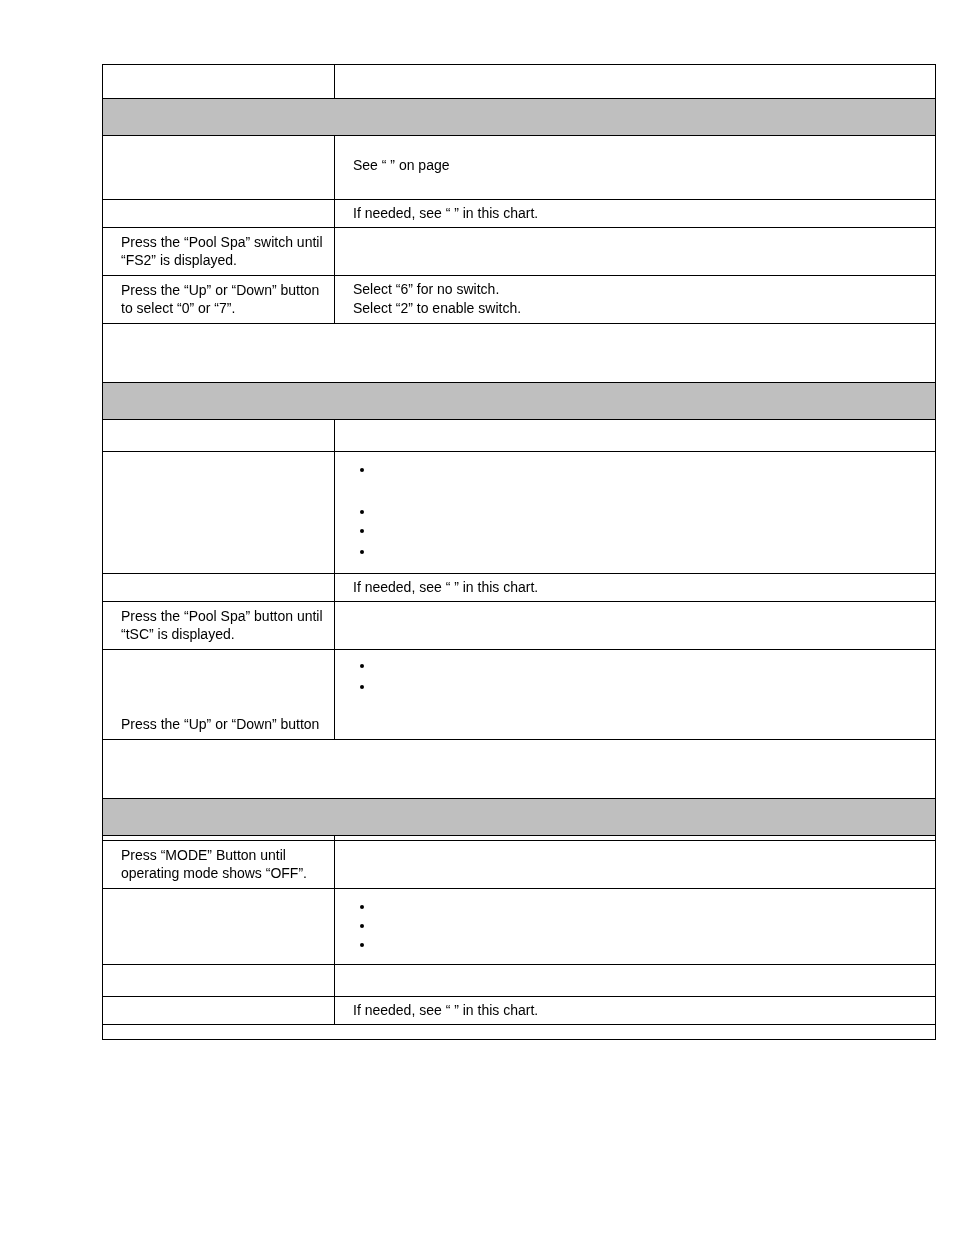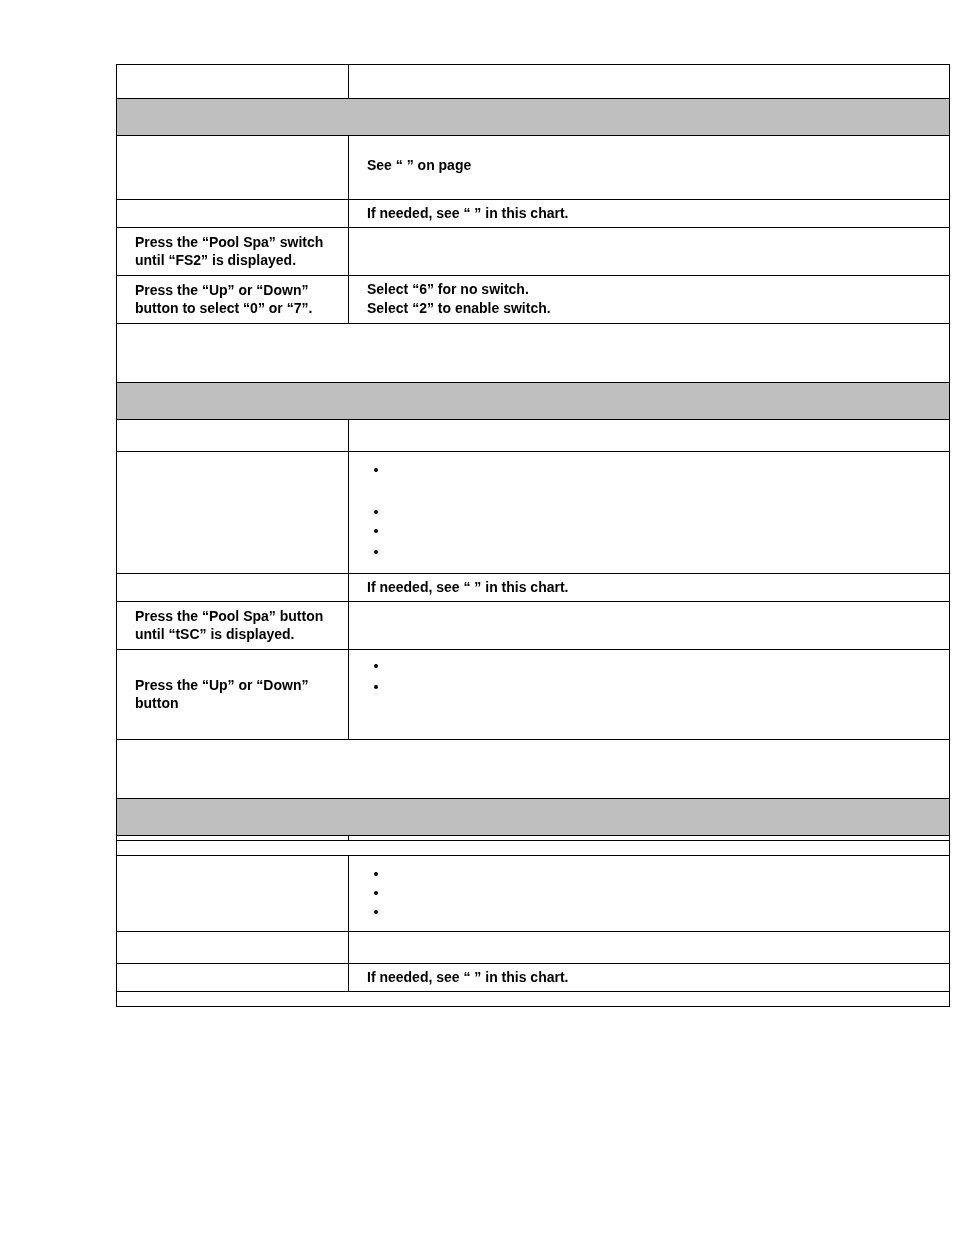--- a/index.html
+++ b/index.html
@@ -7,22 +7,21 @@
     padding: 0;
     background: #ffffff;
     color: #000000;
     font-family: Arial, Helvetica, sans-serif;
   }
   .page {
     width: 954px;
     height: 1225px;
     position: relative;
     box-sizing: border-box;
-    padding: 64px 60px 48px 46px;
-    font-weight: bold;
+    padding: 64px 60px 48px 32px;
   }
   .outer {
     width: 834px;
     margin-left: 70px;
     border: 1px solid #000;
     border-top: 1px solid #000;
     box-sizing: border-box;
   }
   .row {
     display: flex;
@@ -201,21 +200,21 @@
     <div class="row">
       <div class="c-left">
         <span class="txt-base">Press the “Pool  Spa” button until “tSC” is displayed.</span>
       </div>
       <div class="c-right">
         <span class="txt-base"></span>
       </div>
     </div>
 
     <div class="row">
-      <div class="c-left" style="display:flex;align-items:center">
+      <div class="c-left" style="display:flex;align-items:flex-end">
         <span class="txt-base">Press the “Up” or “Down” button</span>
       </div>
       <div class="c-right" style="padding-top:6px;padding-bottom:8px">
         <ul class="bullets">
           <li>
             <span></span>
           </li>
           <li>
             <span></span>
             <div style="height:52px"><span> </span></div>
@@ -241,20 +240,23 @@
     <div class="row">
       <div class="c-left" style="padding-top:2px;padding-bottom:2px">
         <span class="txt-base"></span>
       </div>
       <div class="c-right" style="padding-top:2px;padding-bottom:2px">
         <span class="txt-base"></span>
       </div>
     </div>
 
     <div class="row">
+      <div class="c-left">
+        <span class="txt-base">Press “MODE” Button until operating mode shows “OFF”.</span>
+      </div>
       <div class="c-right">
         <span class="txt-base"></span>
       </div>
     </div>
 
     <div class="row">
       <div class="c-left">
         <span class="txt-base"></span>
       </div>
       <div class="c-right" style="padding-top:8px;padding-bottom:10px">

